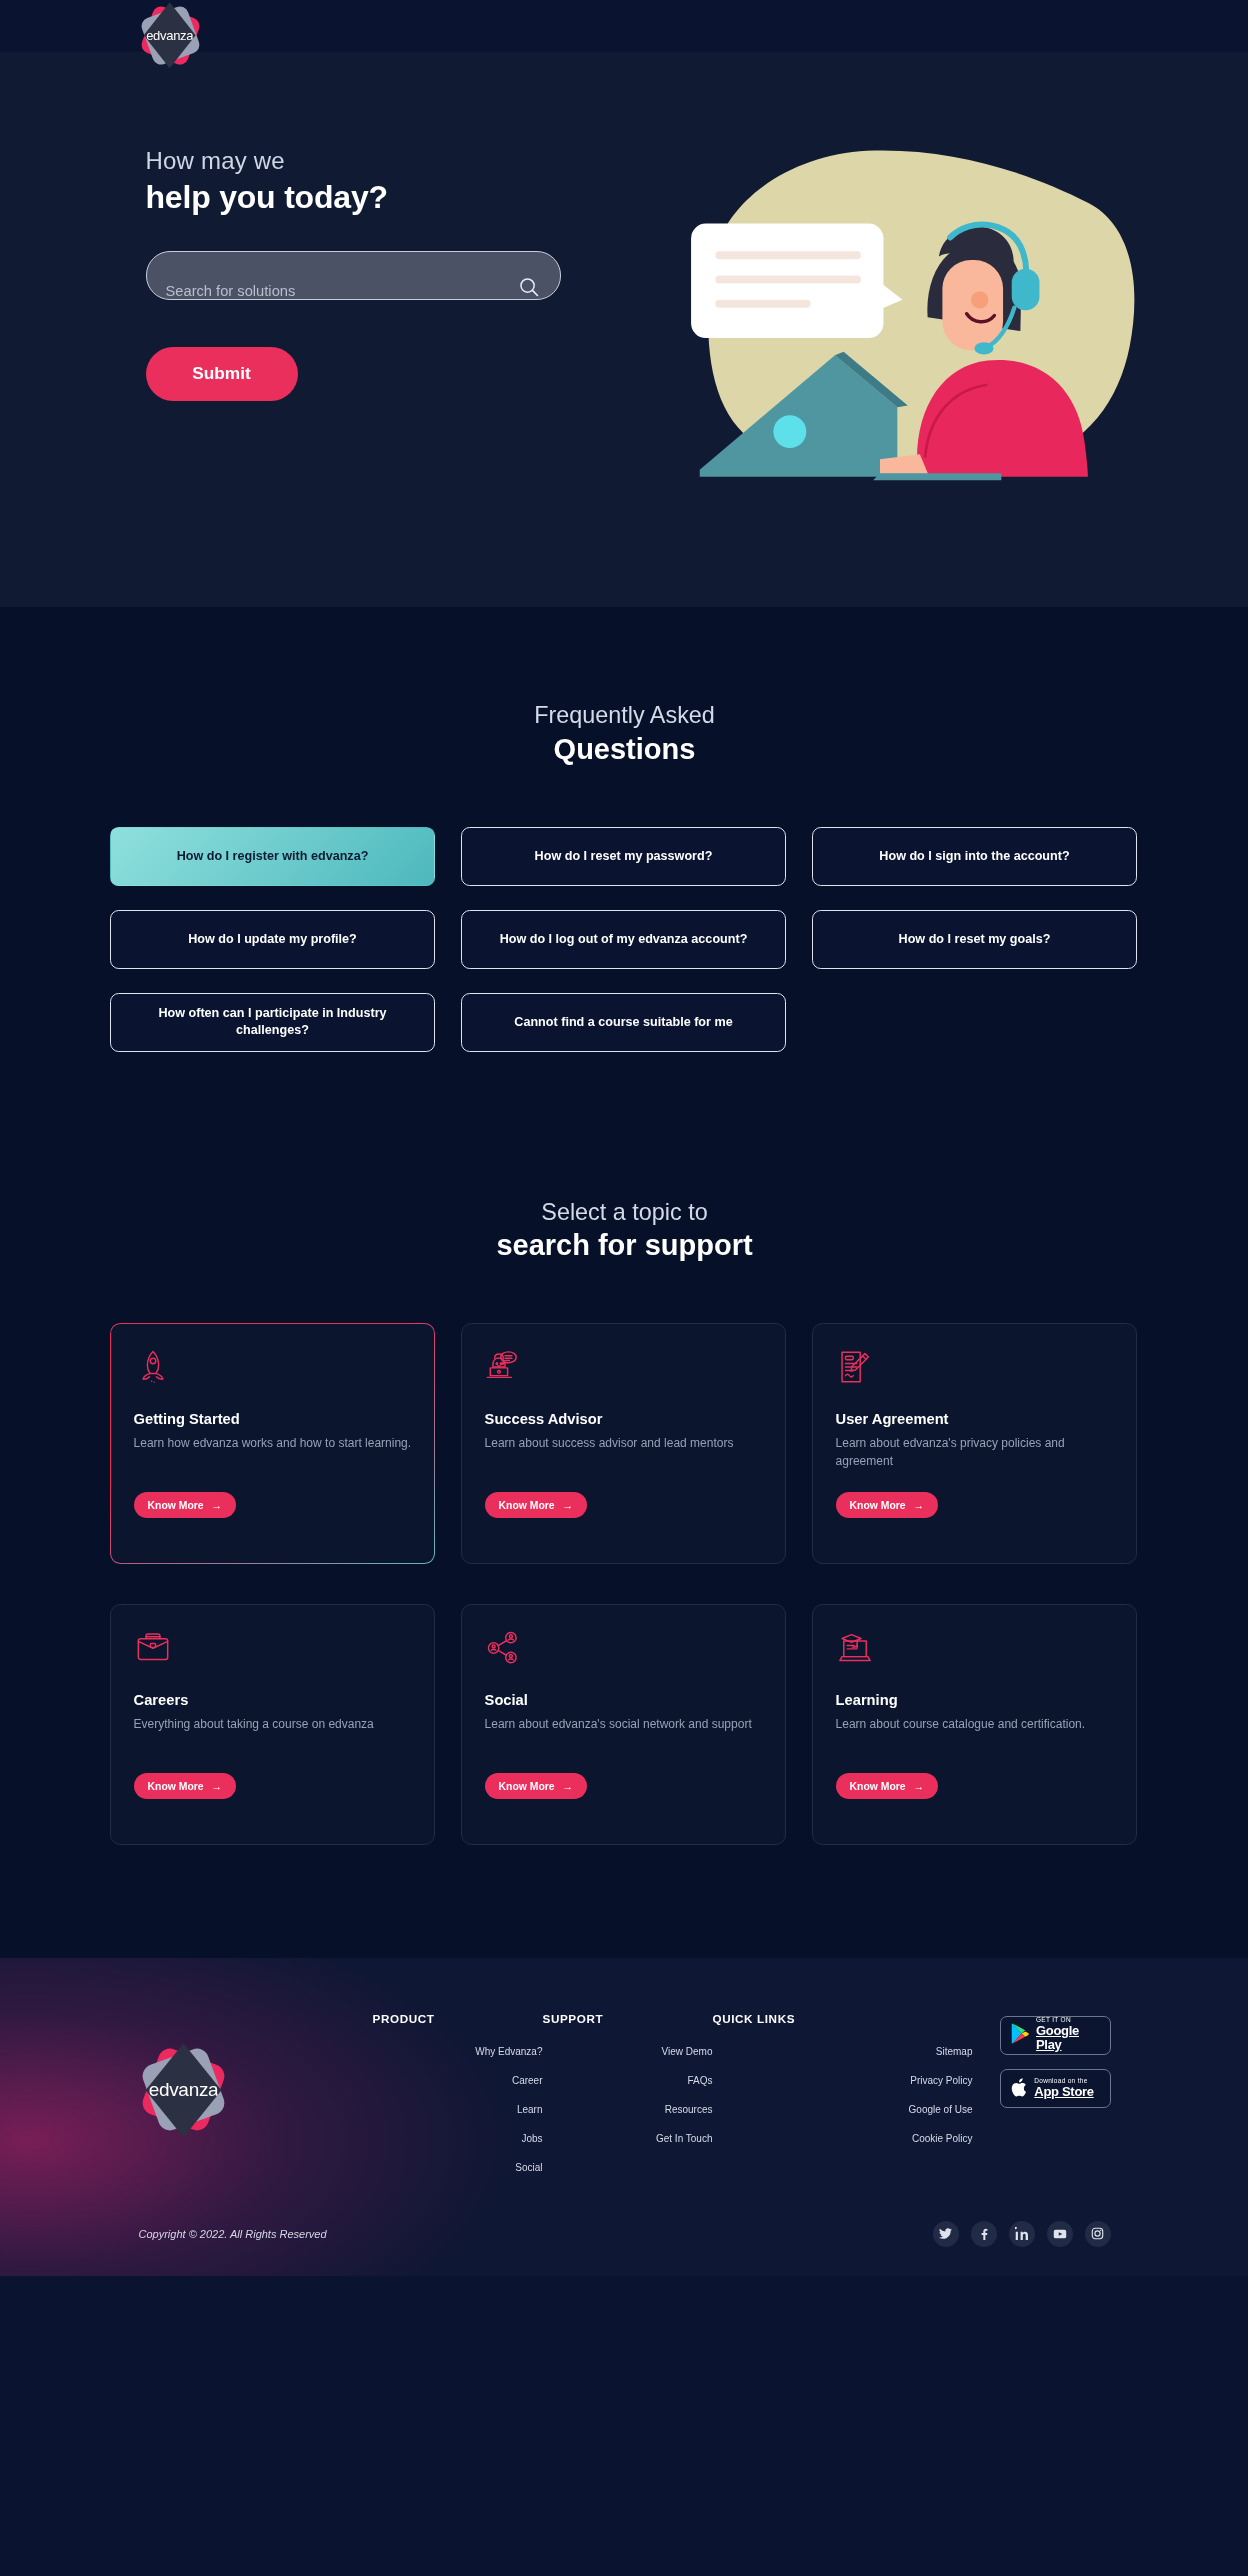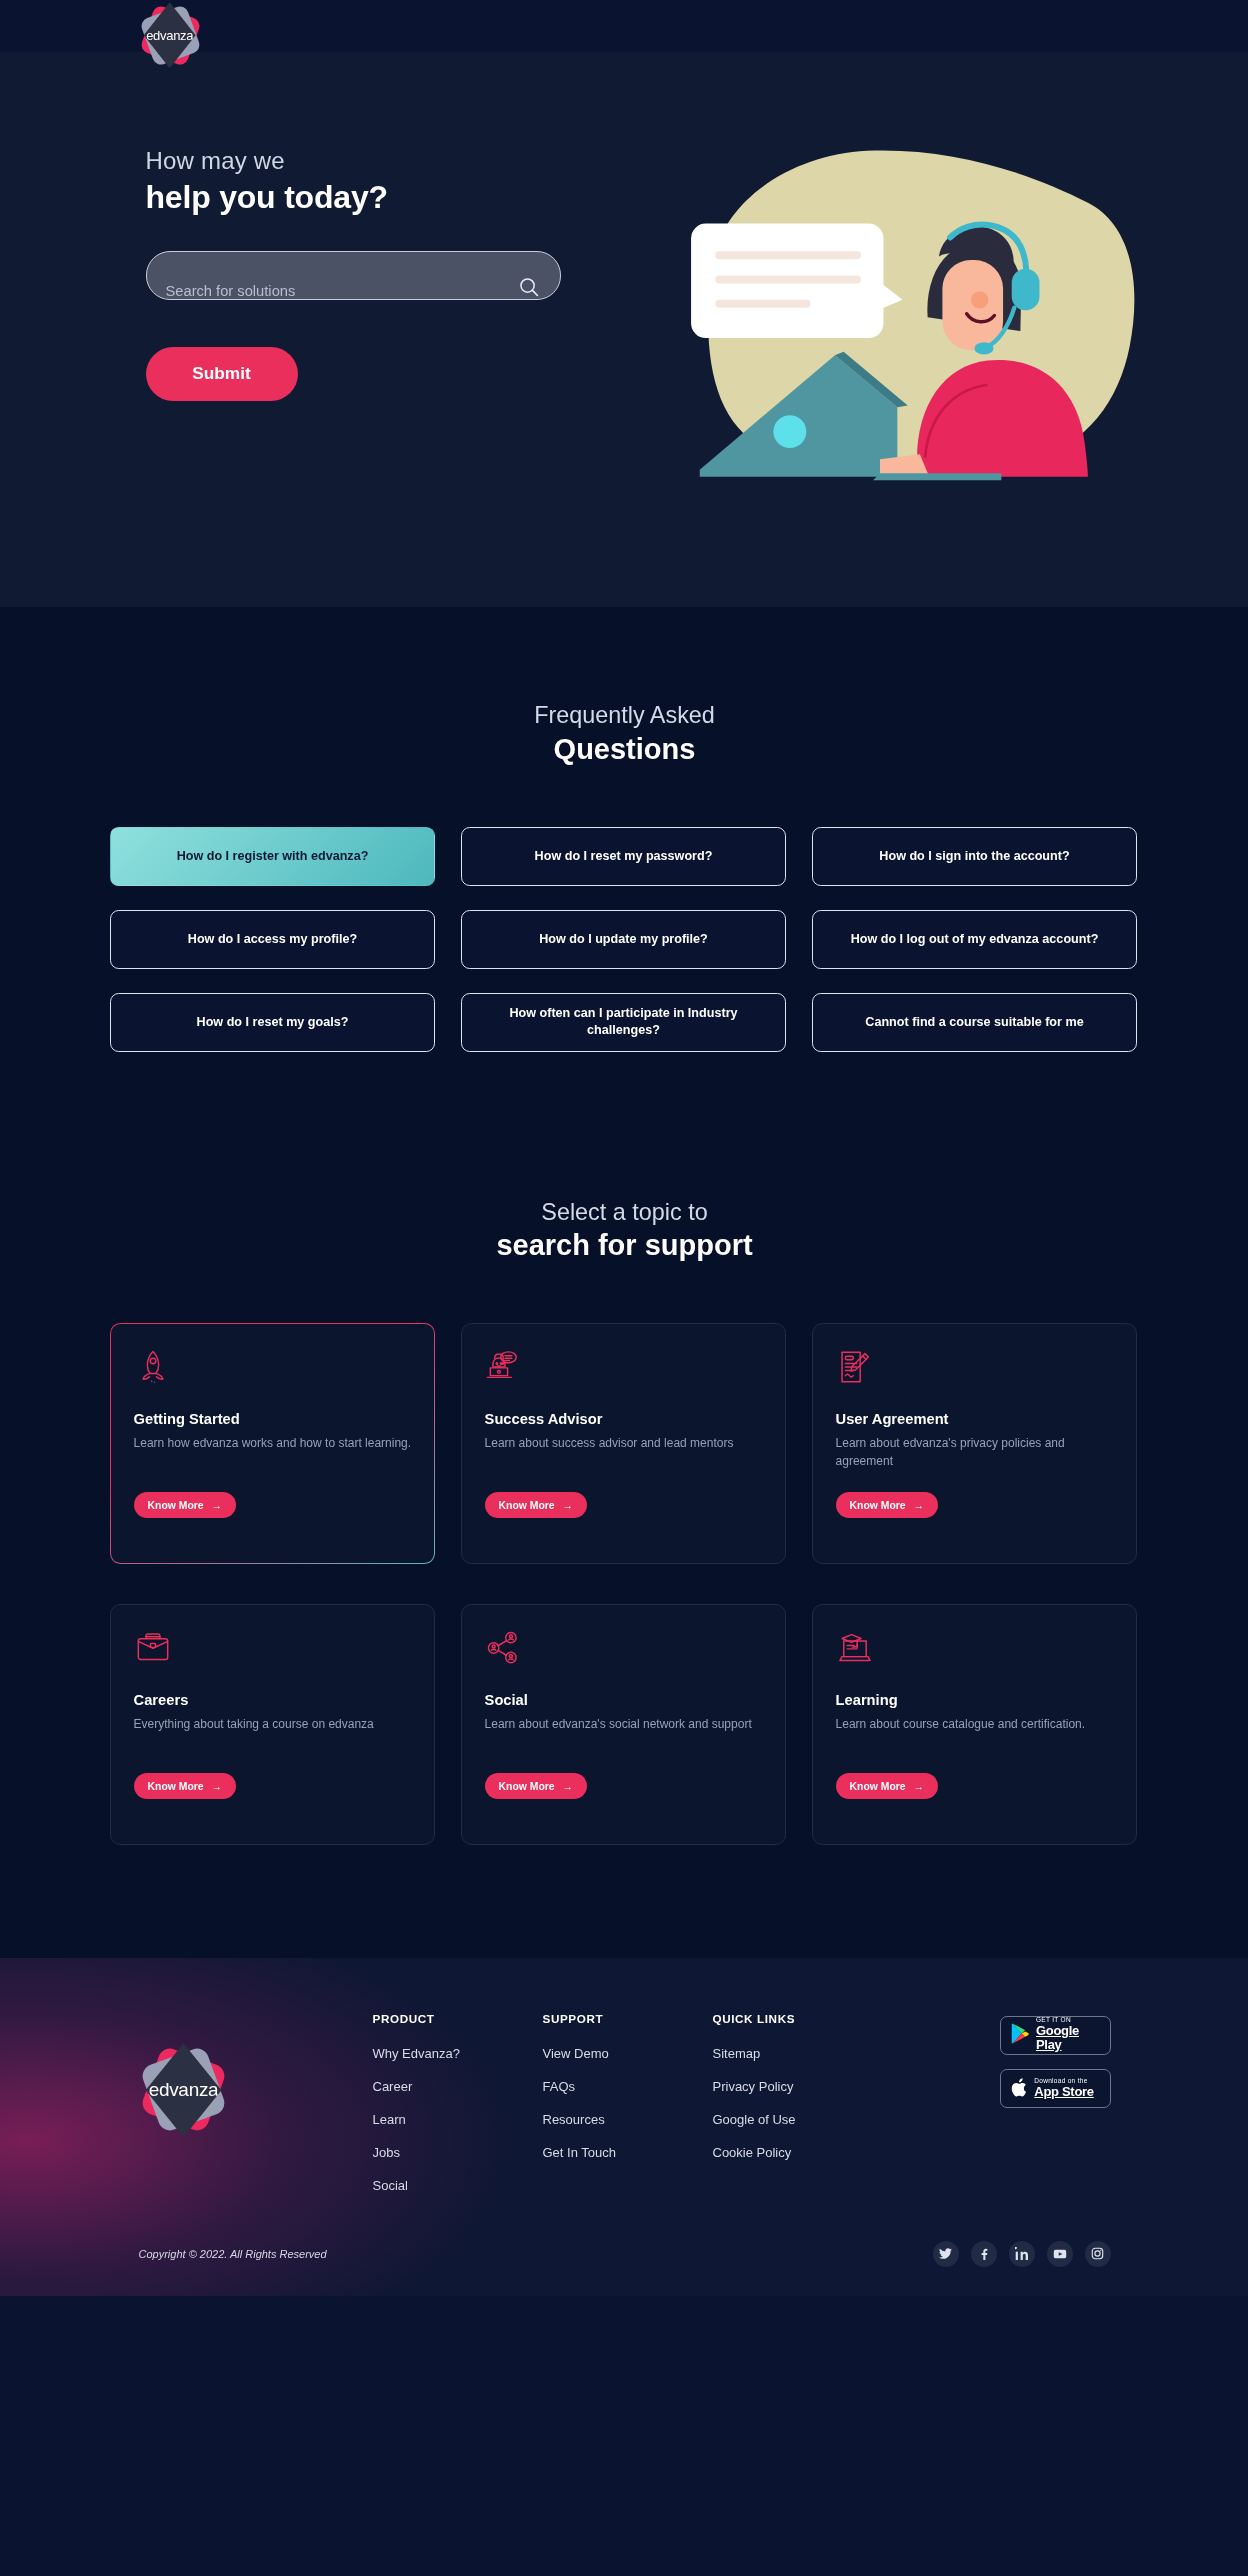--- a/index.html
+++ b/index.html
@@ -118,21 +118,21 @@
   .footer::before {
     content:""; position:absolute; left:-156px; top:-52px; width:659px; height:451px;
     background:radial-gradient(ellipse at 28% 52%, rgba(150,32,96,.78) 0%, rgba(96,28,86,.42) 38%, rgba(14,23,51,0) 72%);
     pointer-events:none;
   }
   .footer-inner { position:relative; width:1076px; margin:0 auto; padding:54px 52px 0 52px; display:flex; }
   .f-logo { width:234px; padding-top:33px; }
   .f-col { width:170px; }
   .f-col.qlinks { width:260px; }
   .f-head { font-size:11.7px; font-weight:700; letter-spacing:0.6px; color:#fff; margin-bottom:21px; }
-  .f-link { font-size:13px; color:#d8dce8; margin-bottom:18px; cursor:pointer; }
+  .f-link { font-size:10px; color:#d8dce8; margin-bottom:18px; cursor:pointer;text-align:right; }
   .f-stores { margin-left:auto; padding-top:3.5px; }
   .store-badge {
     width:111px; height:39px; border-radius:7px; border:0.9px solid #6d7690;
     background:#0b1530; display:flex; align-items:center; gap:7px;
     padding:0 9.5px; margin-bottom:14.7px; cursor:pointer;
   }
   .badge-txt-sm { font-size:6.5px; color:#fff; letter-spacing:0.3px; line-height:1; }
   .badge-txt-lg { font-size:13px; color:#fff; font-weight:700; line-height:1.1; letter-spacing:-0.3px;text-decoration:underline; }
 
   .footer-bottom {
@@ -224,23 +224,20 @@
         <div class="faq-card active">
           <span>How do I register with edvanza?</span>
         </div>
         <div class="faq-card">
           <span>How do I reset my password?</span>
         </div>
         <div class="faq-card">
           <span>How do I sign into the account?</span>
         </div>
         <div class="faq-card">
-          <span>How do I access my profile?</span>
-        </div>
-        <div class="faq-card">
           <span>How do I update my profile?</span>
         </div>
         <div class="faq-card">
           <span>How do I log out of my edvanza account?</span>
         </div>
         <div class="faq-card">
           <span>How do I reset my goals?</span>
         </div>
         <div class="faq-card">
           <span>How often can I participate in Industry challenges?</span>

